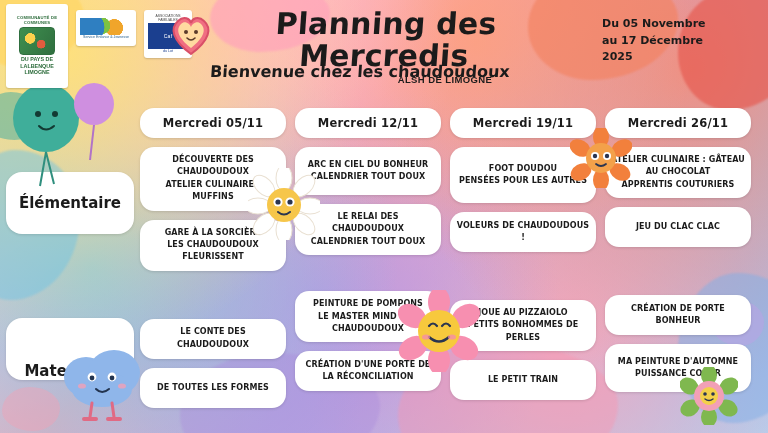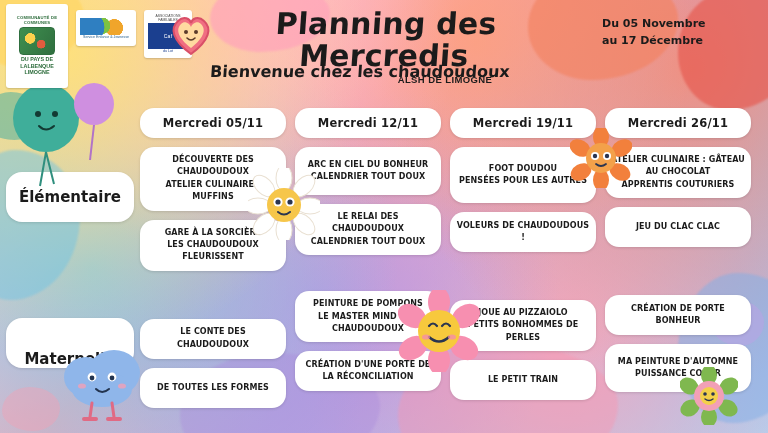--- a/index.html
+++ b/index.html
@@ -168,21 +168,21 @@
     color: #1b1b1b;
     line-height: 1.5;
     z-index: 6;
   }
 
   
   .side-label {
     position: absolute;
     left: 6px;
     width: 128px;
-    height: 50px;
+    height: 62px;
     background: #ffffff;
     border-radius: 16px;
     display: flex;
     align-items: center;
     justify-content: center;
     font-family: "DejaVu Sans", sans-serif;
     font-size: 15px;
     font-weight: bold;
     color: #1b1b1b;
     box-shadow: 0 1px 3px rgba(0,0,0,0.12);
@@ -292,20 +292,21 @@
 
   <div class="title-block">
     <div class="main-title">Planning des Mercredis</div>
     <div class="subtitle">ALSH DE LIMOGNE</div>
   </div>
   <div class="welcome">Bienvenue chez les chaudoudoux</div>
 
   <div class="date-badge">
     <div>Du 05 Novembre</div>
     <div>au 17 Décembre</div>
+    <div>2025</div>
   </div>
 
   <div class="side-label label-elementaire">
     <span>Élémentaire</span>
   </div>
   <div class="side-label label-maternelle">
     <span>Maternelle</span>
   </div>
 
   <svg class="deco balloon-char" width="118" height="112" viewBox="0 0 118 112">

